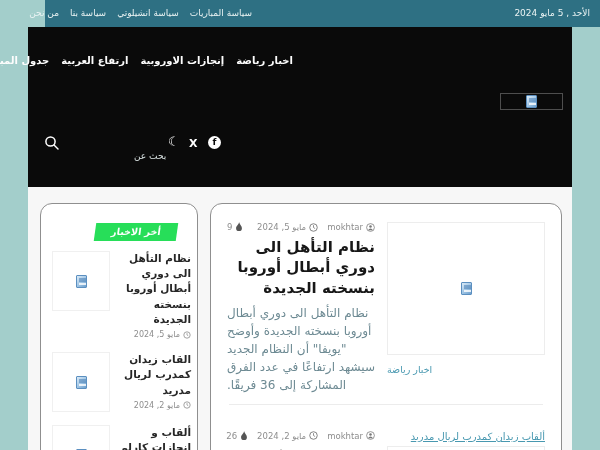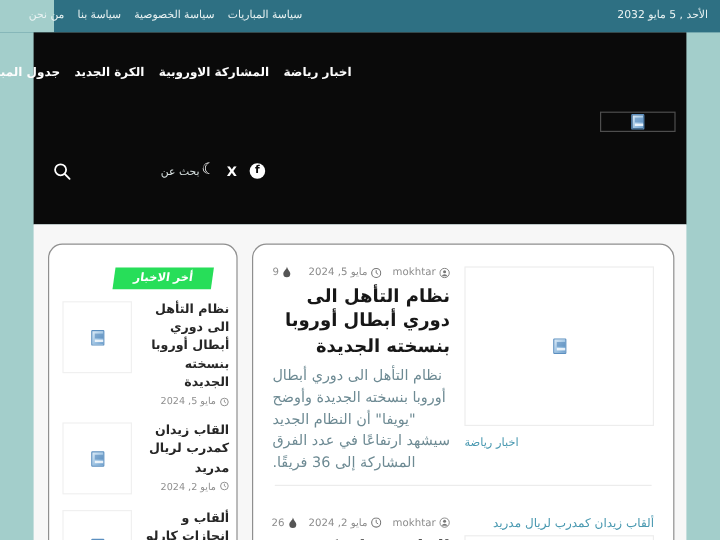--- a/index.html
+++ b/index.html
@@ -13,21 +13,21 @@
   .topbar-menu { position:absolute; top:8px; left:52px; width:200px; display:flex; gap:11px; direction:rtl; justify-content:flex-start; }
   .topbar-menu a { font-size:9px; color:#eaf3f3; text-decoration:none; white-space:nowrap; }
 
   
   .site-header { position:absolute; top:27px; left:28px; width:544px; height:160px; background:#0a0a0a; }
   .main-nav { position:absolute; top:28px; left:12px; width:253px; display:flex; gap:12px; direction:rtl; justify-content:flex-start; white-space:nowrap; }
   .main-nav a { font-size:10px; color:#fdfdfd; text-decoration:none; font-weight:bold; }
   .logo-box { position:absolute; top:66px; right:9px; width:63px; height:17px; border:1px solid #4e4e4e; display:flex; align-items:center; justify-content:center; }
 
   .hdr-search-btn { position:absolute; top:108px; left:16px; width:16px; height:16px; cursor:pointer; }
-  .hdr-search-label { position:absolute; top:112px; left:106px; font-size:9px; color:#d9e2e2; direction:rtl; }
+  .hdr-search-label { position:absolute; top:124px; left:106px; font-size:9px; color:#d9e2e2; direction:rtl; }
   .hdr-moon { position:absolute; top:107px; left:140px; font-size:13px; color:#ffffff; cursor:pointer; }
   .hdr-x { position:absolute; top:110px; left:161px; font-size:11px; font-weight:bold; color:#ffffff; cursor:pointer; font-family:"DejaVu Sans", sans-serif; }
   .hdr-fb { position:absolute; top:109px; left:180px; width:13px; height:13px; border-radius:50%; background:#ffffff; color:#0a0a0a; font-size:9px; font-weight:bold; text-align:center; line-height:13px; cursor:pointer; }
 
   
   .bimg { display:inline-block; width:11px; height:13px; background:linear-gradient(135deg,#dcebf7 0%,#9ec4e4 55%,#6d9fcd 100%); border:1px solid #5b8fc0; border-radius:1px; position:relative; }
   .bimg::before { content:""; position:absolute; left:2px; top:2px; width:7px; height:4px; background:#4a80b4; opacity:.55; }
   .bimg::after { content:""; position:absolute; left:2px; bottom:2px; width:7px; height:2px; background:#ffffff; opacity:.8; }
 
   
@@ -43,52 +43,52 @@
   .side-text { width:74px; }
   .side-title { font-size:10.5px; font-weight:bold; color:#262626; line-height:1.45; direction:rtl; text-align:right; cursor:pointer; }
   .side-date { margin-top:3px; font-size:8px; color:#8d8d8d; direction:rtl; display:flex; align-items:center; gap:3px; }
   .side-thumb { width:58px; height:60px; border:1px solid #f0f0f0; display:flex; align-items:center; justify-content:center; background:#fff; }
 
   
   .main-card { left:182px; top:16px; width:352px; height:300px; overflow:hidden; }
   .post { display:flex; direction:rtl; gap:12px; padding:18px 16px 0 16px; }
   .post-fig { width:158px; flex:none; }
   .fig-box { width:158px; height:133px; border:1px solid #ededed; display:flex; align-items:center; justify-content:center; background:#fff; }
-  .fig-alt { font-size:10px; color:#4898b0; direction:rtl; text-align:right; white-space:nowrap; margin-bottom:4px; cursor:pointer; }
+  .fig-alt { font-size:10px; color:#4898b0; direction:rtl; text-align:right; white-space:nowrap; margin-bottom:4px; cursor:pointer;text-decoration:underline; }
   .post-cat { display:inline-block; margin-top:9px; font-size:9.5px; color:#4898b0; text-decoration:none; cursor:pointer; }
   .post-fig.ltr-cat { text-align:left; }
   .post-body { flex:1; min-width:0; }
   .post-meta { display:flex; align-items:center; gap:9px; font-size:8.5px; color:#8d8d8d; direction:rtl; }
   .meta-item { display:flex; align-items:center; gap:3px; white-space:nowrap; }
   .meta-views { margin-inline-start:auto; }
   .post-title { margin-top:5px; font-size:15px; font-weight:bold; color:#171717; line-height:1.35; direction:rtl; text-align:right; cursor:pointer; }
   .post-excerpt { margin-top:6px; font-size:12px; color:#6d8a93; line-height:1.5; direction:rtl; text-align:left; }
   .post-divider { border:none; border-top:1px solid #ececec; margin:10px 18px 8px 18px; }
 
   svg.mini { display:block; }
 </style>
 </head>
 <body>
 
 <div class="topbar">
   <div class="topbar-corner"></div>
   <div class="topbar-menu">
     <a href="#">سياسة المباريات</a>
-    <a href="#">سياسة الخصوصية</a>
+    <a href="#">سياسة انشيلوتي</a>
     <a href="#">سياسة بنا</a>
     <a href="#">من نحن</a>
   </div>
-  <div class="topbar-date">الأحد , 5 مايو 2032</div>
+  <div class="topbar-date">الأحد , 5 مايو 2024</div>
 </div>
 
 <div class="site-header">
   <nav class="main-nav">
     <a href="#">اخبار رياضة</a>
-    <a href="#">المشاركة الاوروبية</a>
-    <a href="#">الكرة الجديد</a>
+    <a href="#">إنجازات الاوروبية</a>
+    <a href="#">ارتفاع العربية</a>
     <a href="#">جدول المباريات</a>
 
   </nav>
 
   <div class="logo-box">
     <span class="bimg"></span>
   </div>
 
   <span class="hdr-search-btn">
     <svg class="mini" width="16" height="16" viewBox="0 0 16 16">

